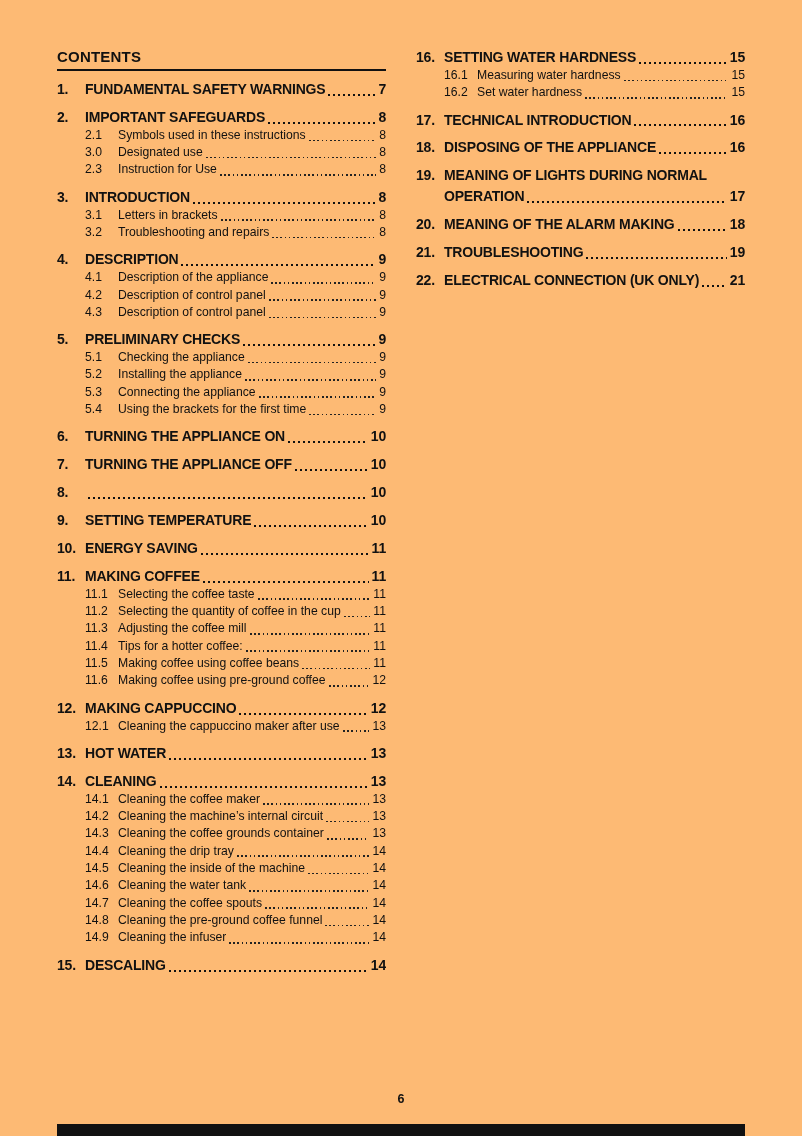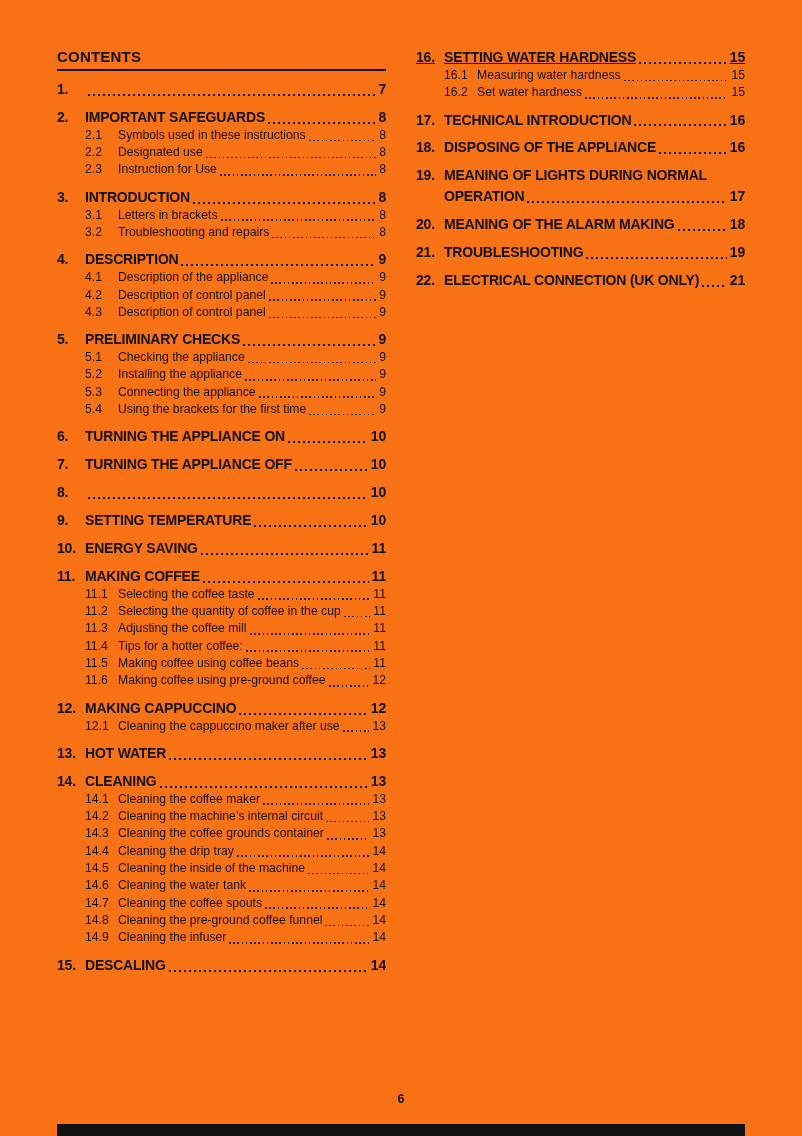--- a/index.html
+++ b/index.html
@@ -6,21 +6,21 @@
     margin: 0;
     padding: 0;
     background: #ffffff;
     font-family: "Liberation Sans", sans-serif;
     color: #111111;
   }
   .page {
     position: relative;
     width: 802px;
     height: 1136px;
-    background: #f97316;
+    background: #fdba74;
     overflow: hidden;
   }
   .content {
     display: flex;
     gap: 30px;
     padding: 48px 57px 0 57px;
   }
   .col {
     flex: 1;
     min-width: 0;
@@ -62,21 +62,21 @@
     margin-top: 0;
     margin-left: 28px;
   }
   .lvl2 .num { min-width: 33px; }
   .lvl2 .leader {
     height: 1.6px;
     background-image: repeating-linear-gradient(to right, #222 0 1.6px, transparent 1.6px 4.2px);
   }
   .cont { margin-top: 2px; }
   .cont .num { min-width: 28px; }
-  .col > .toc-entry:first-child { margin-top: 0; text-decoration: underline; }
+  .col > .toc-entry:first-child { margin-top: 0; }
 
   .page-number {
     position: absolute;
     left: 0;
     right: 0;
     bottom: 30px;
     text-align: center;
     font-size: 12.5px;
     font-weight: bold;
   }
@@ -92,37 +92,38 @@
 </head>
 <body>
 
 <div class="page">
   <div class="content">
     <div class="col" id="col-left">
       <div class="contents-title">CONTENTS</div>
 
     <div class="toc-entry lvl1">
           <span class="num">1.</span>
+          <span class="label">FUNDAMENTAL SAFETY WARNINGS</span>
           <span class="leader"></span>
           <span class="pg">7</span>
         </div>
         <div class="toc-entry lvl1">
           <span class="num">2.</span>
           <span class="label">IMPORTANT SAFEGUARDS</span>
           <span class="leader"></span>
           <span class="pg">8</span>
         </div>
         <div class="toc-entry lvl2">
           <span class="num">2.1</span>
           <span class="label">Symbols used in these instructions</span>
           <span class="leader"></span>
           <span class="pg">8</span>
         </div>
         <div class="toc-entry lvl2">
-          <span class="num">2.2</span>
+          <span class="num">3.0</span>
           <span class="label">Designated use</span>
           <span class="leader"></span>
           <span class="pg">8</span>
         </div>
         <div class="toc-entry lvl2">
           <span class="num">2.3</span>
           <span class="label">Instruction for Use</span>
           <span class="leader"></span>
           <span class="pg">8</span>
         </div>

